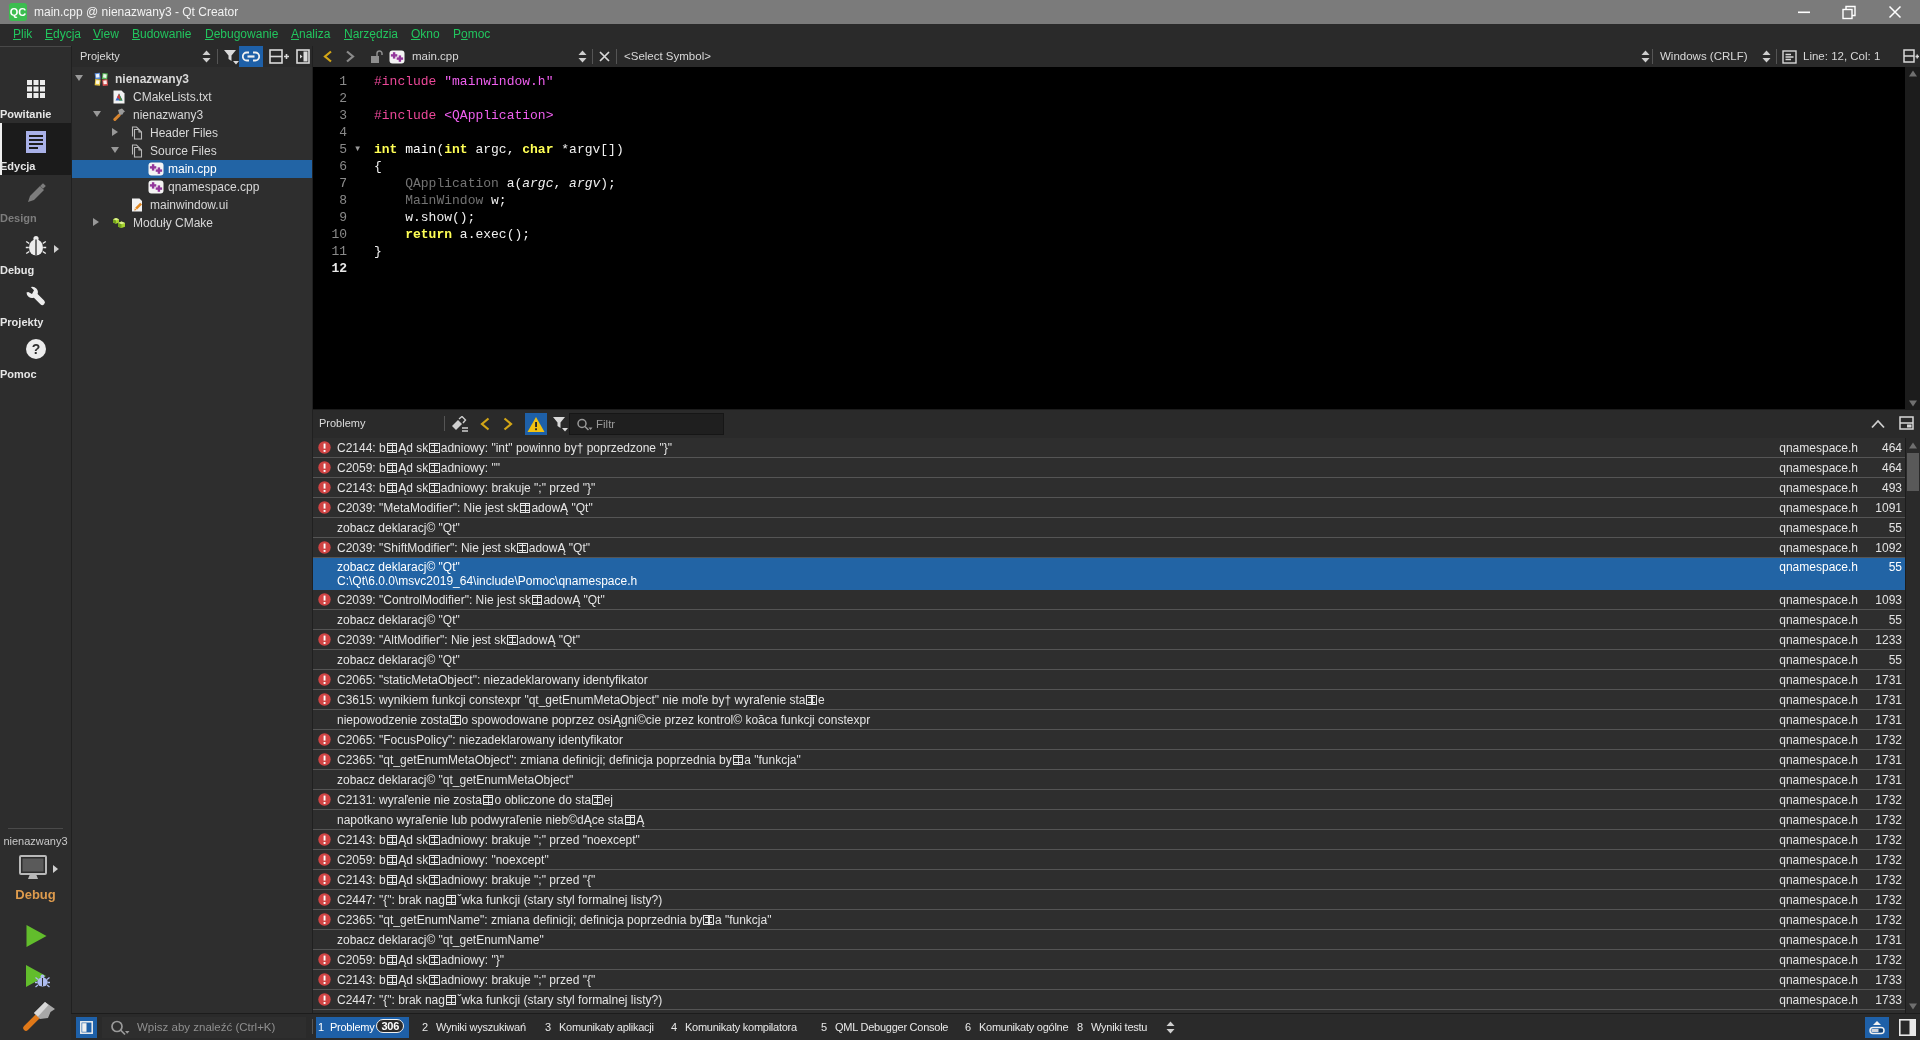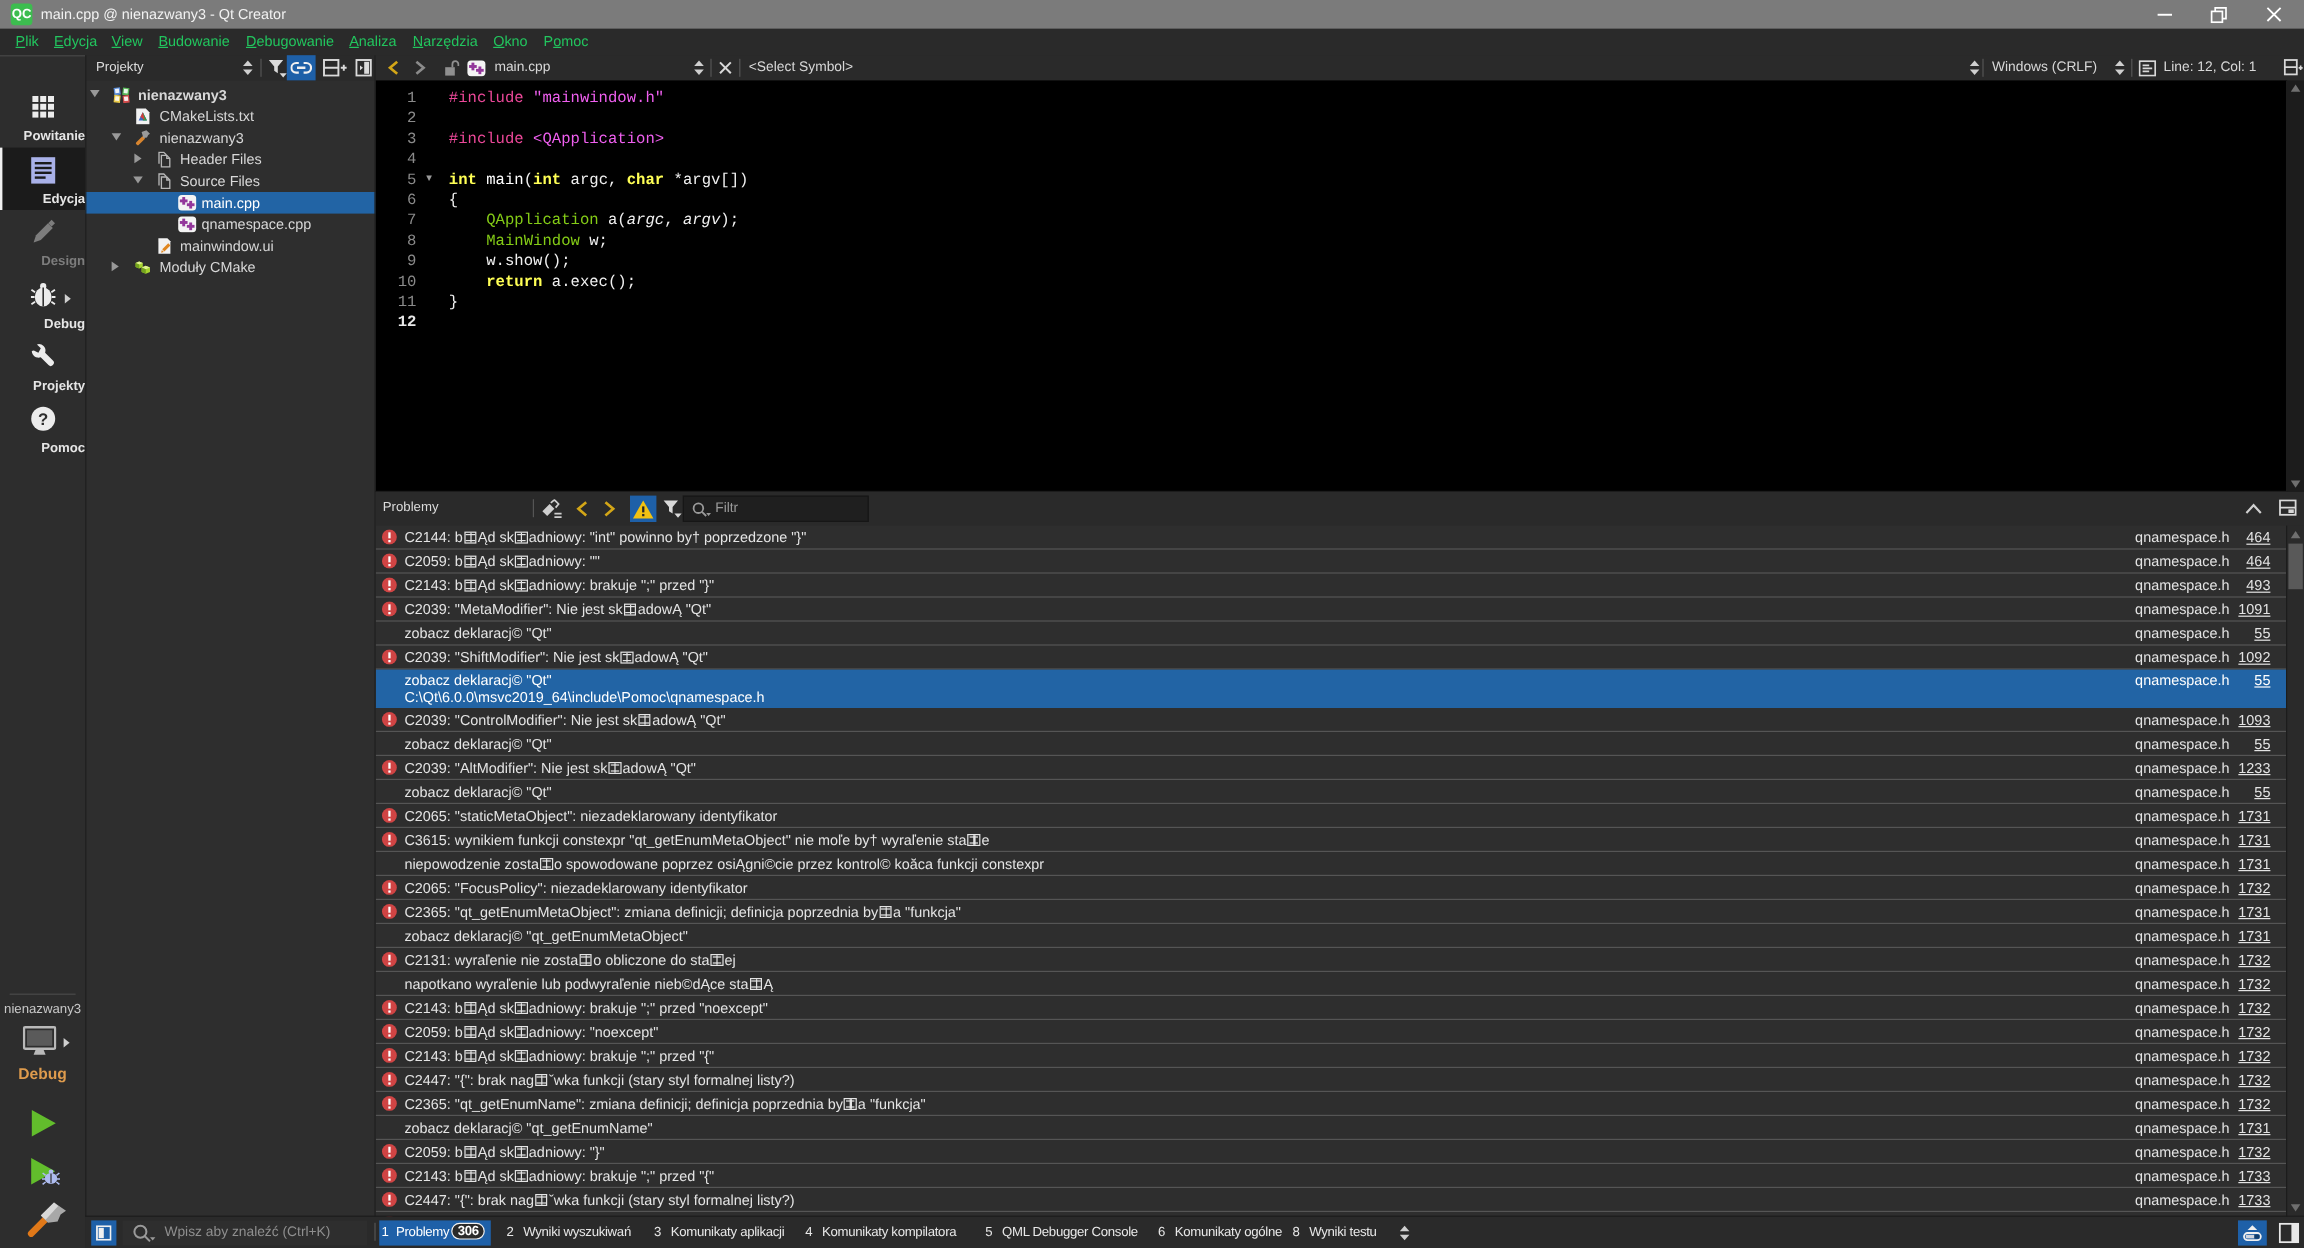--- a/index.html
+++ b/index.html
@@ -14,21 +14,21 @@
 #title-text { left:34px; top:0; height:24px; line-height:24px; font-size:12px; }
 .winbtn { top:0; height:24px; }
 
 
 #menubar { left:0; top:24px; width:1920px; height:22px; background:#2a2a2a; color:#22c55e; font-size:12px; }
 .menu { position:absolute; top:0; height:22px; line-height:21px; }
 .menu u { text-decoration:underline; }
 
 
 #modebar { left:0; top:46px; width:71px; height:994px; background:#2d2d2d; border-top:1px solid #484848; }
-.mode { position:absolute; left:0; width:71px; height:52px; color:#e6e6e6; text-align:right; }
+.mode { position:absolute; left:0; width:71px; height:52px; color:#e6e6e6; text-align:left; }
 .mode .lbl { position:absolute; left:0; right:0; top:37px; font-size:11px; font-weight:bold; }
 .mode.selected { background:#1b1b1b; }
 .mode.selected::before { content:""; position:absolute; left:0; top:0; width:2px; height:52px; background:#f0f0f0; }
 .mode.dis .lbl { color:#7d7d7d; }
 .micon { position:absolute; left:50%; transform:translateX(-50%); top:7px; }
 
 
 #ppanel { left:71px; top:46px; width:242px; height:968px; background:#2e2e2e; }
 #ptoolbar { position:absolute; left:0; top:0; width:242px; height:21px; background:#2a2a2a; color:#dcdcdc; }
 #ptoolbar .cap { position:absolute; left:9px; top:0; height:21px; line-height:20px; font-size:11px; }
@@ -50,42 +50,42 @@
 #editor { left:313px; top:67px; width:1593px; height:343px; background:#000; overflow:hidden;
   font-family:"Liberation Mono", monospace; font-size:13px; }
 .gutter { position:absolute; left:0; top:6px; width:34px; text-align:right; color:#8a8a8a; }
 .gutter div { height:17px; line-height:17px; }
 .gutter div.cur { color:#e8e8e8; font-weight:bold; }
 .code { position:absolute; left:61px; top:6px; color:#f0f0f0; white-space:pre; }
 .code .cl { height:17px; line-height:17px; }
 .pp { color:#ec4899; }
 .str { color:#ef5fef; }
 .kw { color:#ffff55; font-weight:bold; }
-.ty { color:#84cc16; }
+.ty { color:#737373; }
 .fn { color:#fff; }
 .foldm { position:absolute; left:-20px; color:#9a9a9a; font-size:12px; }
 #escroll { left:1906px; top:67px; width:14px; height:343px; background:#1c1c1c; }
 
 
 #pheader { left:313px; top:410px; width:1607px; height:28px; background:#2a2a2a; color:#dcdcdc; }
 #pheader .cap { position:absolute; left:6px; top:0; height:28px; line-height:27px; font-size:11px; }
 #filterbox { position:absolute; left:256px; top:3px; width:155px; height:22px; background:#1f1f1f;
   border:1px solid #161616; }
 #filterbox .ph { position:absolute; left:26px; top:0; height:22px; line-height:21px; font-size:11.5px; color:#9a9a9a; }
 #plist { left:313px; top:438px; width:1607px; height:576px; background:#2e2e2e; overflow:hidden; }
 .prow { position:absolute; left:0; width:1593px; height:20px; border-bottom:1px solid #555555; font-size:12px; color:#e4e4e4; }
 .prow.sel { background:#2264a5; color:#fff; border-bottom:1px solid #2264a5; }
 .prow .ei { position:absolute; left:5px; top:3px; }
 .ptxt { position:absolute; left:24px; white-space:pre; }
 .cjk { display:inline-block; width:10.5px; height:10.5px; border:1px solid currentColor; margin:0 1px; vertical-align:-1px; position:relative; }
 .cjk::before { content:""; position:absolute; left:0.5px; right:0.5px; top:1.5px; height:4px; border-top:1.2px solid; border-bottom:1.2px solid; }
 .cjk::after { content:""; position:absolute; left:4px; top:0; bottom:0; width:1.2px; background:currentColor; }
 .pfile { position:absolute; right:48px; top:3px; }
 .prow.sel .pfile { top:2px; }
-.pnum { position:absolute; right:14px; top:3px; text-align:right;text-decoration:underline; }
+.pnum { position:absolute; right:4px; top:3px; text-align:right; }
 .prow.sel .pnum { top:2px; }
 #pscroll { left:1906px; top:438px; width:14px; height:576px; background:#2a2a2a; }
 #pthumb { position:absolute; left:1px; top:15px; width:12px; height:38px; background:#595959; }
 
 
 #statusbar { left:71px; top:1014px; width:1849px; height:26px; background:#2a2a2a; color:#e8e8e8; font-size:11px; }
 #sb-search { position:absolute; left:31px; top:3px; width:204px; height:21px; background:#2e2e2e; }
 #sb-search .ph { position:absolute; left:35px; top:0; height:21px; line-height:20px; color:#8f8f8f; font-size:11.5px; }
 .sbtab { position:absolute; top:3px; height:21px; line-height:20px; white-space:nowrap; letter-spacing:-0.25px; }
 .sbtab .n { display:inline-block; width:14px; }

